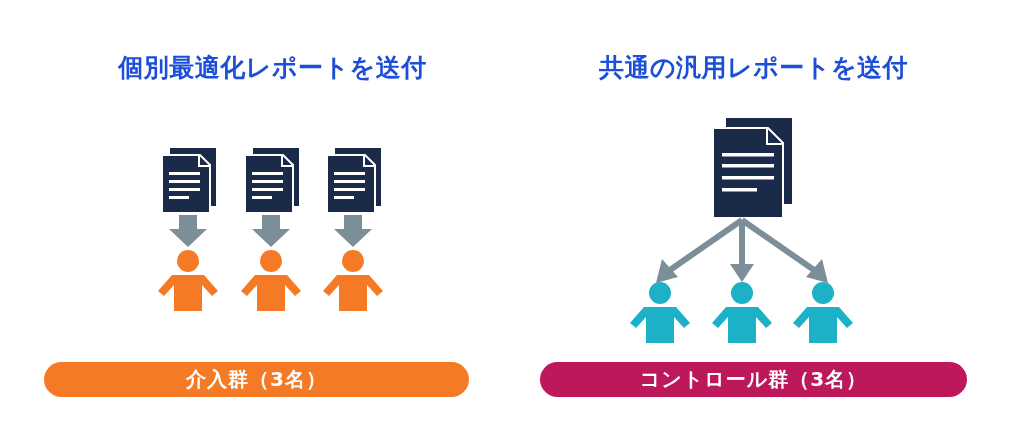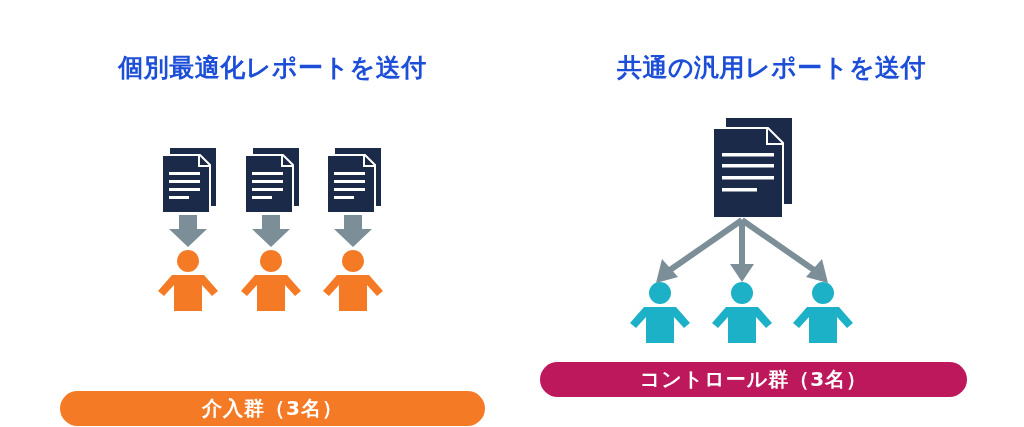--- a/index.html
+++ b/index.html
@@ -2,26 +2,26 @@
 <html><head>
 <meta charset="utf-8">
 <style>
   html, body { margin: 0; padding: 0; background: #ffffff; }
   body { width: 1024px; height: 427px; position: relative; overflow: hidden;
          font-family: "DejaVu Sans", "Liberation Sans", sans-serif; }
   .title { position: absolute; top: 48px; height: 40px; line-height: 40px;
            font-size: 25px; font-weight: bold; color: #1d4ed8; text-align: center;
            letter-spacing: 0.5px; }
   #title-left { left: 60px; width: 425px; }
-  #title-right { left: 558px; width: 427px; }
+  #title-right { left: 540px; width: 427px; }
   svg.art { position: absolute; left: 0; top: 0; }
   .pill { position: absolute; top: 362px; height: 35px; border-radius: 18px;
           color: #ffffff; font-weight: bold; font-size: 20px; line-height: 35px;
           text-align: center; letter-spacing: 1px; }
-  #pill-left { left: 60px; width: 425px; background: #f57a26; margin-top: 29px; }
+  #pill-left { left: 44px; width: 425px; background: #f57a26; }
   #pill-right { left: 540px; width: 427px; background: #be185d; }
 </style>
 </head>
 <body>
 
 <div id="title-left" class="title">個別最適化レポートを送付</div>
 <div id="title-right" class="title">共通の汎用レポートを送付</div>
 
 <svg class="art" width="1024" height="427" viewBox="0 0 1024 427" xmlns="http://www.w3.org/2000/svg">
   <defs>

